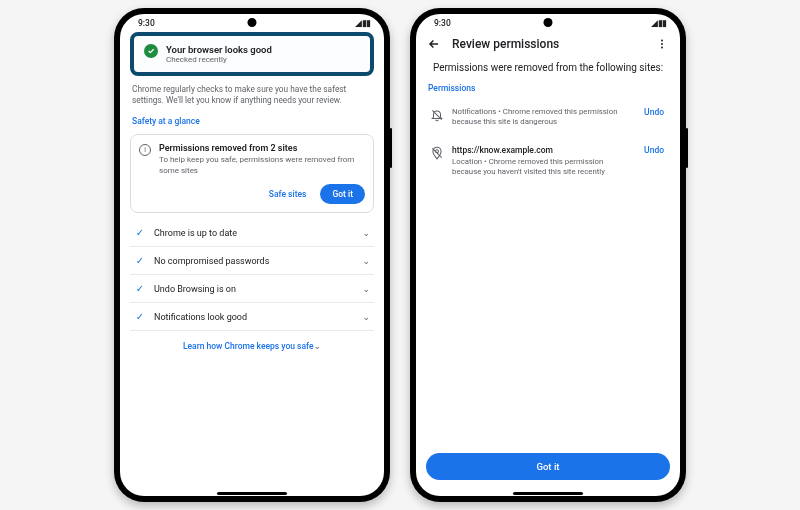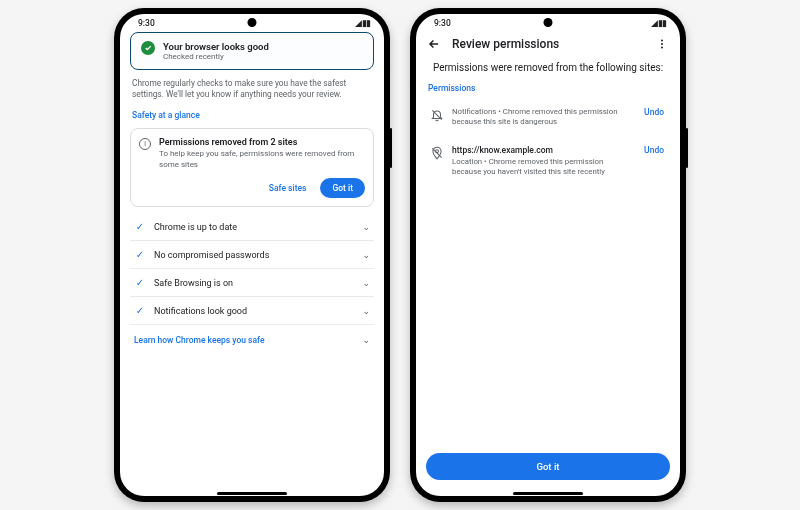--- a/index.html
+++ b/index.html
@@ -80,21 +80,21 @@
     height: 16px;
     display: flex;
     align-items: center;
     justify-content: center;
     color: #202124;
     cursor: pointer;
   }
   .content { flex: 1; overflow: hidden; padding: 0 10px; }
   .banner {
     background: #e8f0fe22;
-    border: 1px solid #0c4a6e;
+    border: 4px solid #0c4a6e;
     border-radius: 8px;
     padding: 8px 10px;
     display: flex;
     align-items: flex-start;
     gap: 8px;
     margin-bottom: 8px;
   }
   .banner .circle {
     width: 14px; height: 14px; border-radius: 50%;
     background: #1e8e3e; display:flex; align-items:center; justify-content:center;
@@ -128,21 +128,21 @@
   .list-item {
     display:flex; align-items:center; gap:8px;
     padding: 8px 4px;
     border-bottom: 1px solid #e8eaed;
     cursor:pointer;
   }
   .list-item:first-of-type { border-top: 1px solid #e8eaed; }
   .check { color:#1a73e8; font-size:10px; width:12px; text-align:center; }
   .list-item .lbl { flex:1; font-size:9px; }
   .chev { color:#5f6368; font-size:9px; }
-  .learn-more { color:#1a73e8; font-size:8.5px; font-weight:500; padding:10px 4px; display:flex; align-items:center; justify-content:space-between; cursor:pointer;}
+  .learn-more { color:#1a73e8; font-size:8.5px; font-weight:500; padding:10px 4px; display:flex; align-items:center; justify-content:center; cursor:pointer;}
   
   .subhead { font-size:10px; color:#202124; margin: 2px 4px 10px; text-align: center; }
   .perm-item { display:flex; gap:8px; padding: 6px 4px 12px; align-items:flex-start; }
   .perm-icon { width:14px; height:14px; flex:0 0 14px; margin-top:1px; display:flex; align-items:center; justify-content:center; color:#5f6368; position:relative;}
   .perm-info { flex:1; }
   .perm-host { font-size:8.5px; font-weight:500; margin-bottom:2px; word-break:break-all;}
   .perm-desc { font-size:7.8px; color:#5f6368; line-height:1.3; }
   .undo { color:#1a73e8; font-size:8.5px; font-weight:500; cursor:pointer; padding: 0 2px; align-self:flex-start; }
   .bottom-btn-wrap { padding: 8px 10px 10px; }
   .big-pill-btn { background:#1a73e8; color:#fff; text-align:center; border-radius:999px; padding:8px 0; font-size:9.5px; font-weight:500; cursor:pointer; }
@@ -195,21 +195,21 @@
         <span class="lbl">Chrome is up to date</span>
         <span class="chev">⌄</span>
       </div>
       <div class="list-item">
         <span class="check">✓</span>
         <span class="lbl">No compromised passwords</span>
         <span class="chev">⌄</span>
       </div>
       <div class="list-item">
         <span class="check">✓</span>
-        <span class="lbl">Safe Browsing is on</span>
+        <span class="lbl">Undo Browsing is on</span>
         <span class="chev">⌄</span>
       </div>
       <div class="list-item">
         <span class="check">✓</span>
         <span class="lbl">Notifications look good</span>
         <span class="chev">⌄</span>
       </div>
       <div class="learn-more">
         <span>Learn how Chrome keeps you safe</span>
         <span class="chev">⌄</span>

